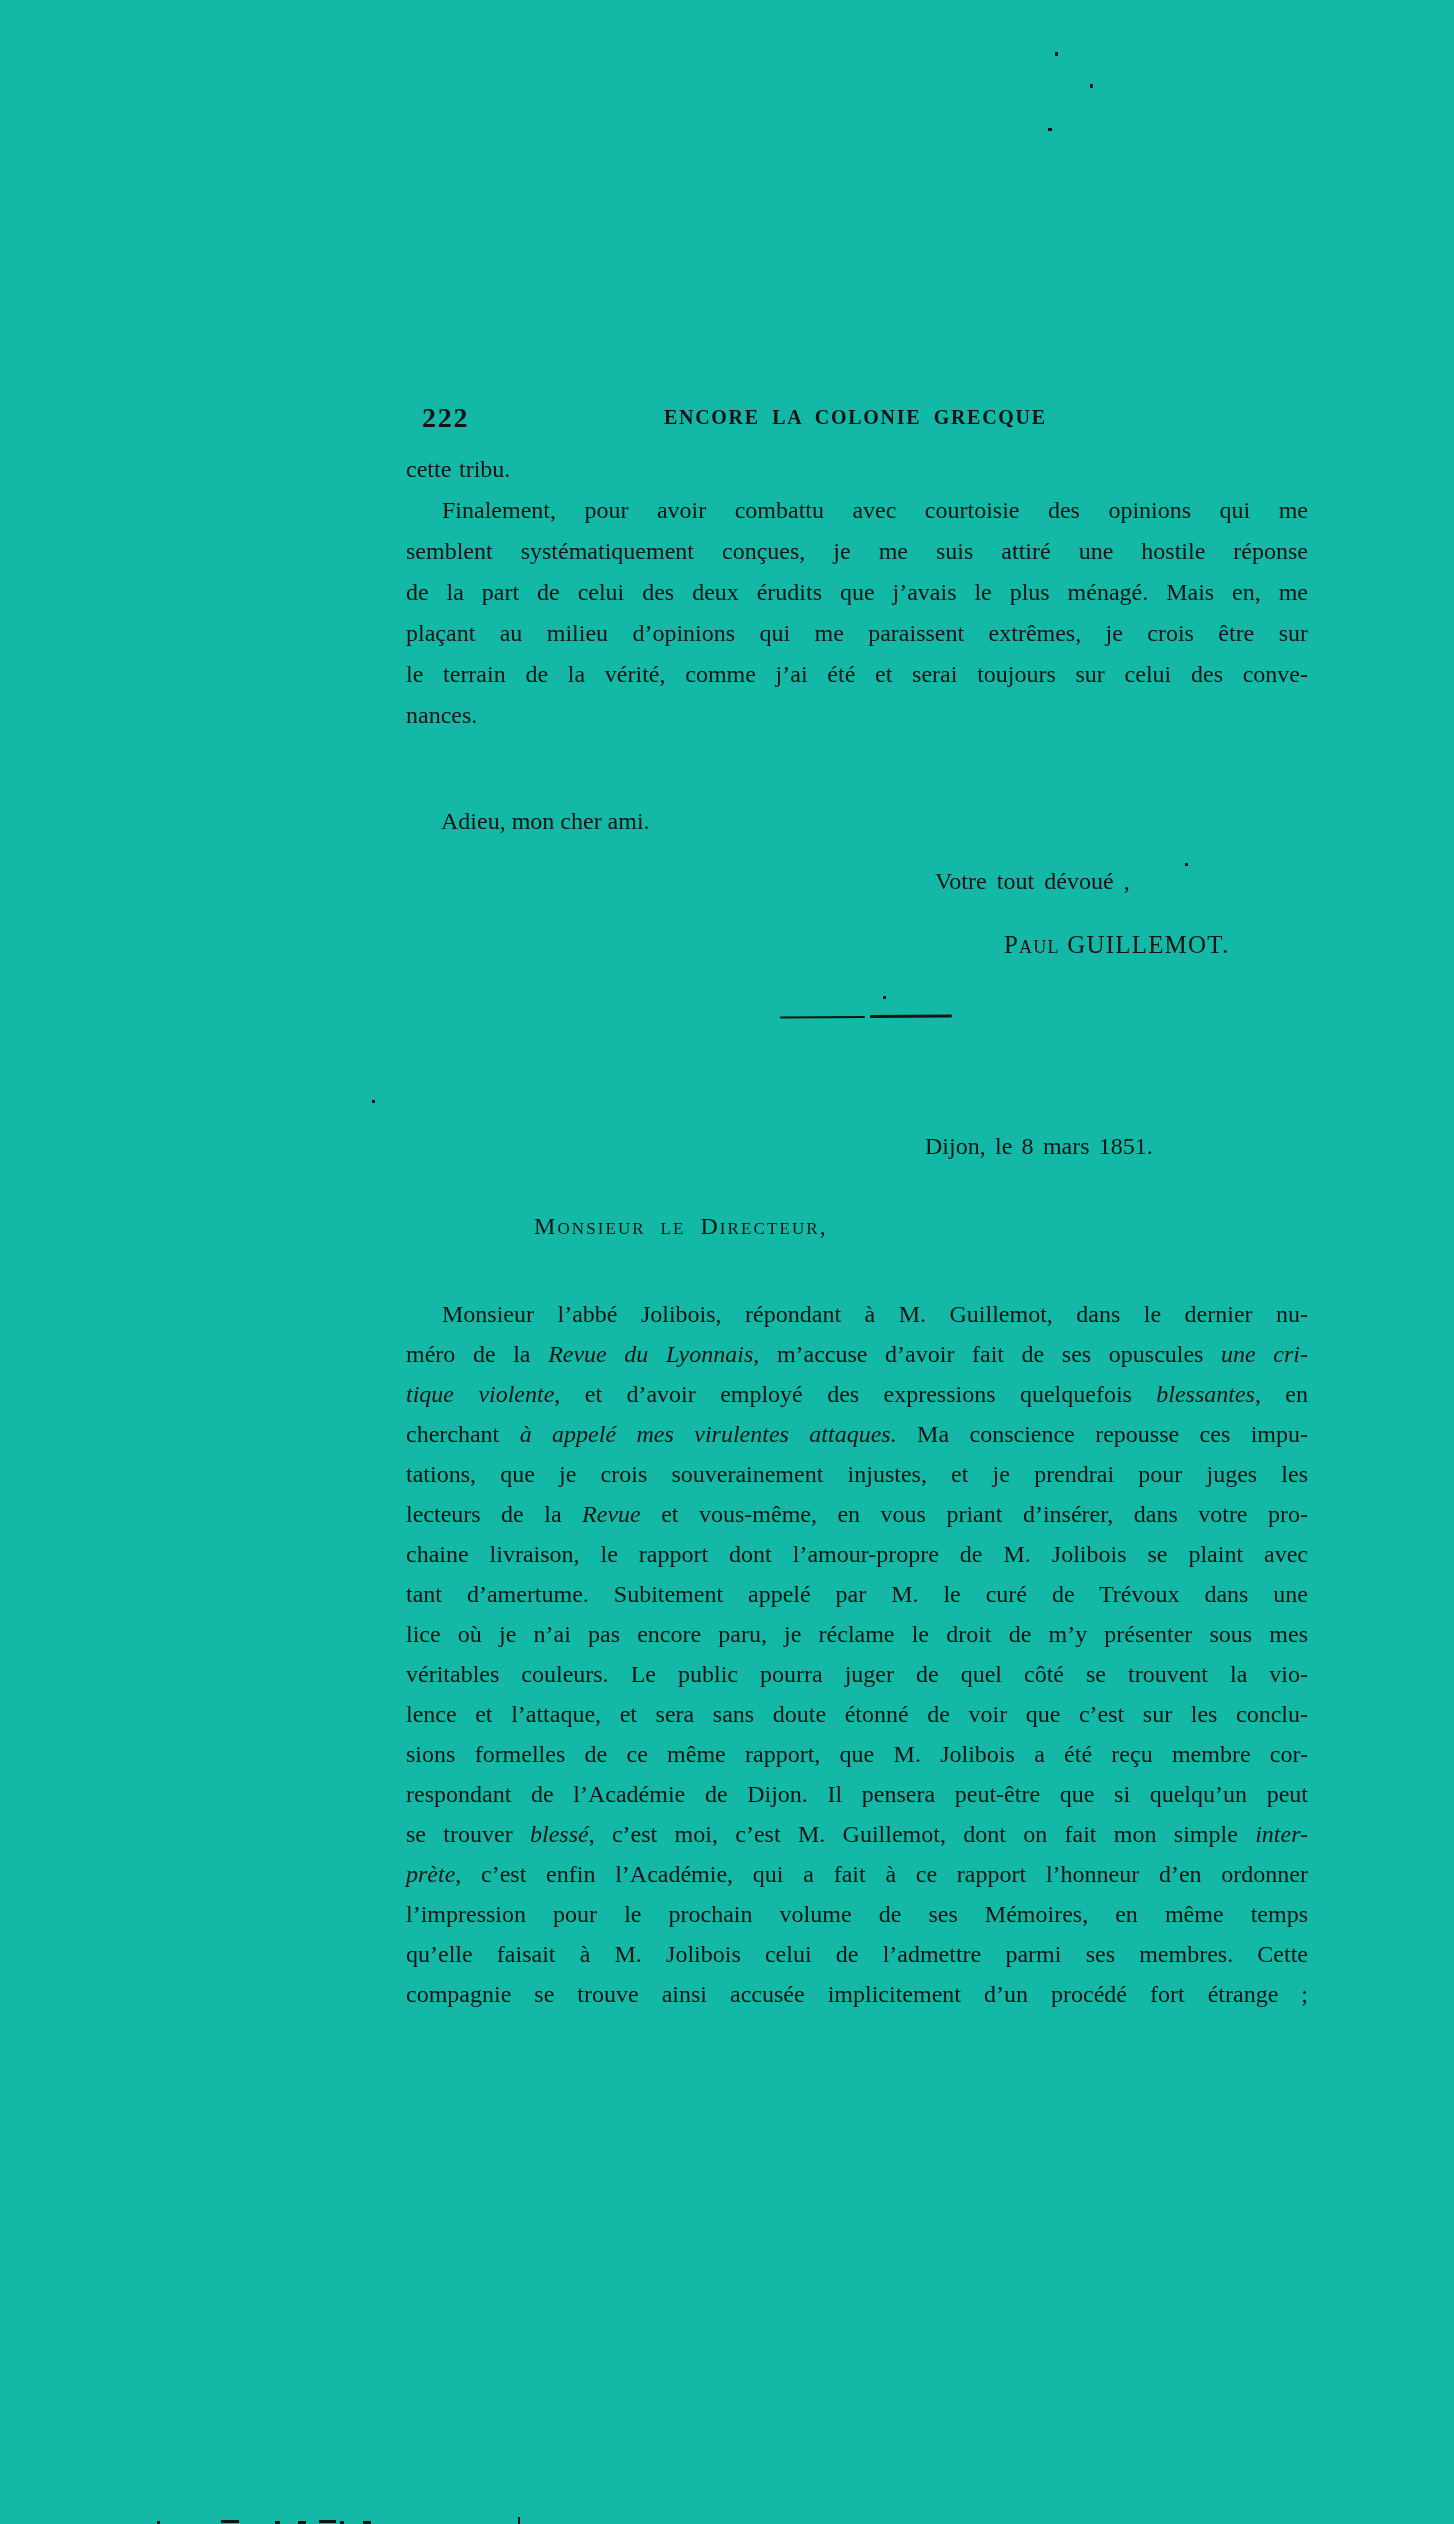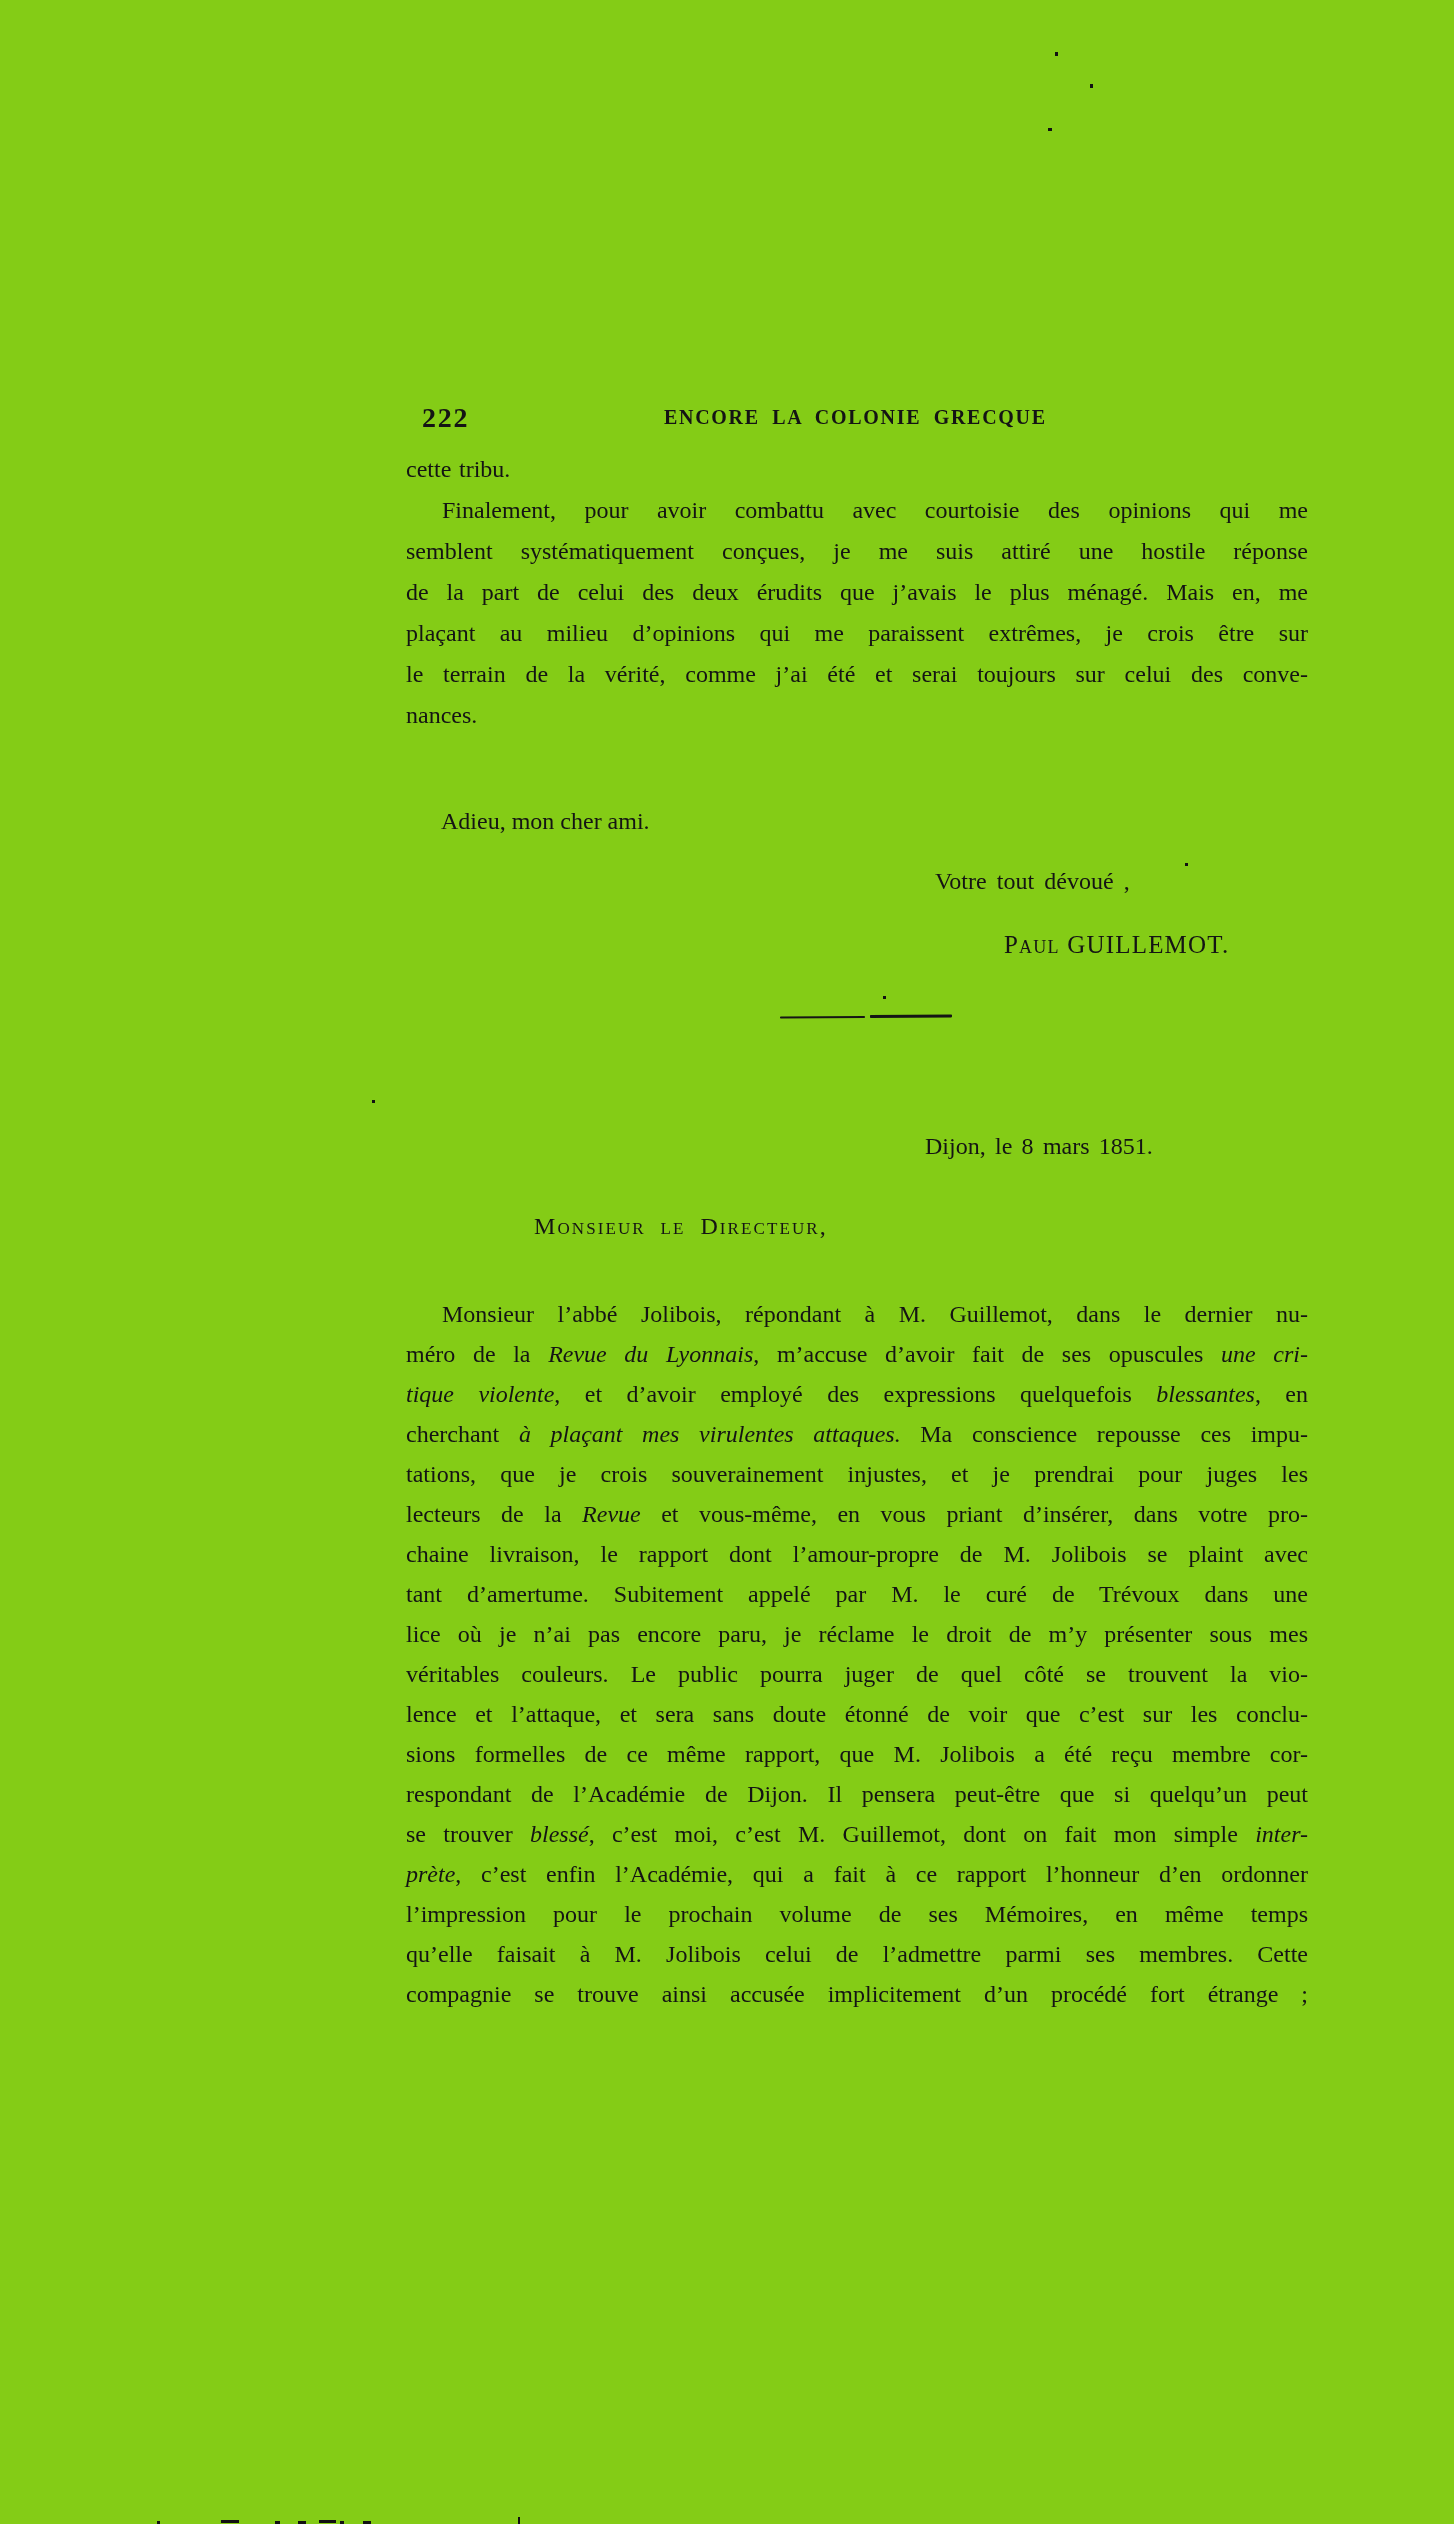--- a/index.html
+++ b/index.html
@@ -1,20 +1,20 @@
 <!DOCTYPE html>
 <html style="font-size:13.3px"><head>
 <meta charset="utf-8">
 <style>
   html, body { margin: 0; padding: 0; background: #ffffff; }
   .page {
     position: relative;
     width: 1454px;
     height: 2525px;
-    background: #84cc16;
+    background: #14b8a6;
     font-family: "Liberation Serif", "DejaVu Serif", serif;
     color: #141414;
     overflow: hidden;
   }
   .abs { position: absolute; }
 
   
   .page-number {
     left: 422px; top: 402px;
     font-size: 28px; font-weight: bold; letter-spacing: 1.7px;
@@ -98,21 +98,21 @@
     <span class="seg seg1"></span>
     <span class="seg seg2"></span>
   </div>
 
   <div class="abs dateline">Dijon, le 8 mars 1851.</div>
   <div class="abs salutation">Monsieur le Directeur,</div>
   <div class="abs textblock letter2" id="letter2-lines">
       <div class="line just ind">Monsieur l’abbé Jolibois, répondant à M. Guillemot, dans le dernier nu-</div>
       <div class="line just">méro de la <i>Revue du Lyonnais</i>, m’accuse d’avoir fait de ses opuscules <i>une cri-</i></div>
       <div class="line just"><i>tique violente</i>, et d’avoir employé des expressions quelquefois <i>blessantes</i>, en</div>
-      <div class="line just">cherchant <i>à plaçant mes virulentes attaques.</i> Ma conscience repousse ces impu-</div>
+      <div class="line just">cherchant <i>à appelé mes virulentes attaques.</i> Ma conscience repousse ces impu-</div>
       <div class="line just">tations, que je crois souverainement injustes, et je prendrai pour juges les</div>
       <div class="line just">lecteurs de la <i>Revue</i> et vous-même, en vous priant d’insérer, dans votre pro-</div>
       <div class="line just">chaine livraison, le rapport dont l’amour-propre de M. Jolibois se plaint avec</div>
       <div class="line just">tant d’amertume. Subitement appelé par M. le curé de Trévoux dans une</div>
       <div class="line just">lice où je n’ai pas encore paru, je réclame le droit de m’y présenter sous mes</div>
       <div class="line just">véritables couleurs. Le public pourra juger de quel côté se trouvent la vio-</div>
       <div class="line just">lence et l’attaque, et sera sans doute étonné de voir que c’est sur les conclu-</div>
       <div class="line just">sions formelles de ce même rapport, que M. Jolibois a été reçu membre cor-</div>
       <div class="line just">respondant de l’Académie de Dijon. Il pensera peut-être que si quelqu’un peut</div>
       <div class="line just">se trouver <i>blessé</i>, c’est moi, c’est M. Guillemot, dont on fait mon simple <i>inter-</i></div>

